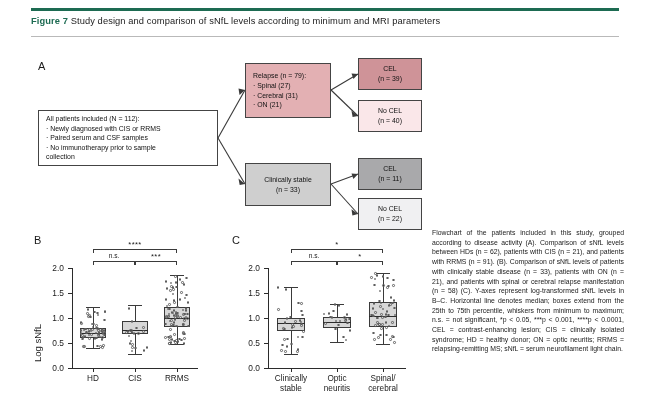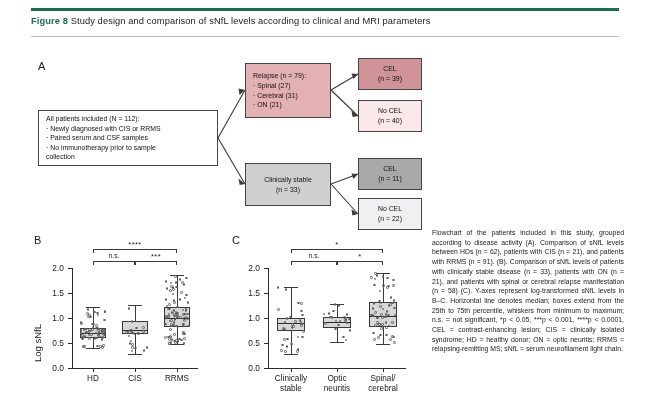--- a/index.html
+++ b/index.html
@@ -60,22 +60,22 @@
   .caption{position:absolute;left:432px;top:228px;width:192px;
            font-size:6.85px;line-height:1.42;color:#1a1a1a;text-align:justify;}
 </style>
 </head>
 <body>
 
 <div id="root">
 
   <div class="top-rule"></div>
   <div class="fig-title">
-    <span class="lead">Figure 8</span>
-    <span>Study design and comparison of sNfL levels according to clinical and MRI parameters</span>
+    <span class="lead">Figure 7</span>
+    <span>Study design and comparison of sNfL levels according to minimum and MRI parameters</span>
   </div>
   <div class="bot-rule"></div>
 
   <div class="panel-letter" style="left:38px;top:60px;">A</div>
 
   <svg class="fc-svg">
     <g stroke="#3a3a3a" stroke-width="1.1" fill="none">
       <path d="M218,138 L245,90"></path>
       <path d="M218,138 L245,184"></path>
       <path d="M331,90 L358,74"></path>

